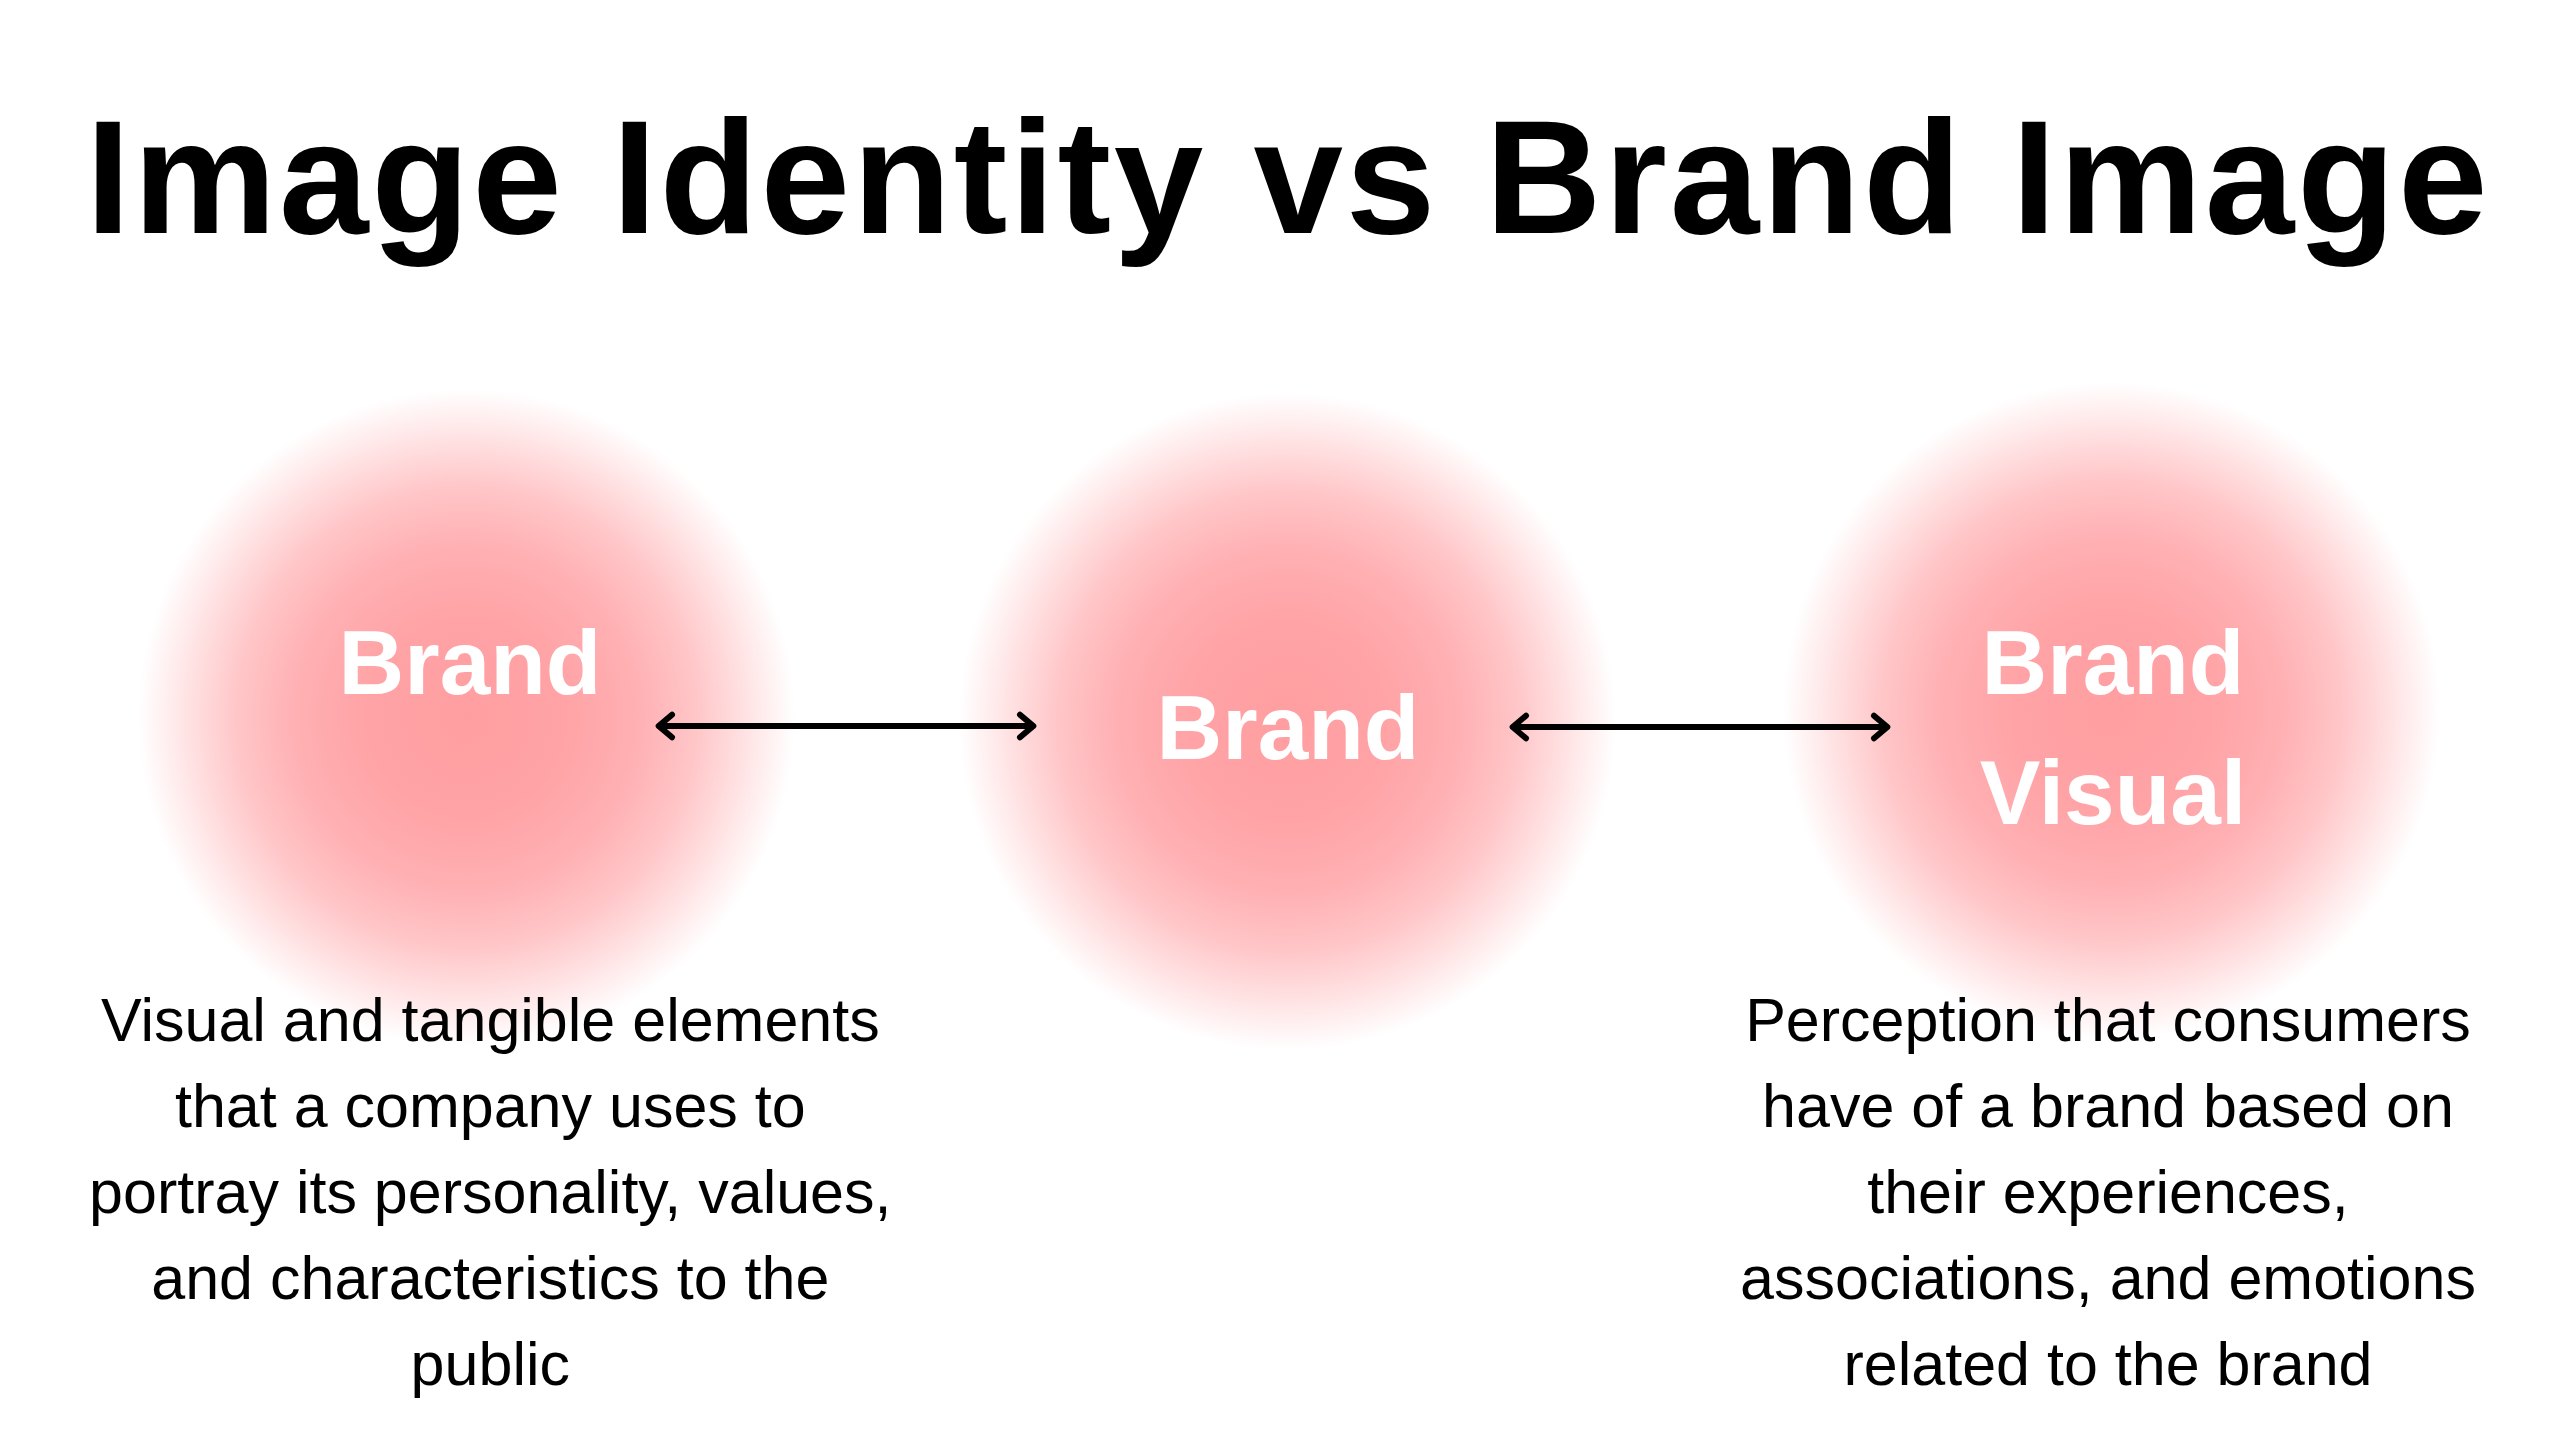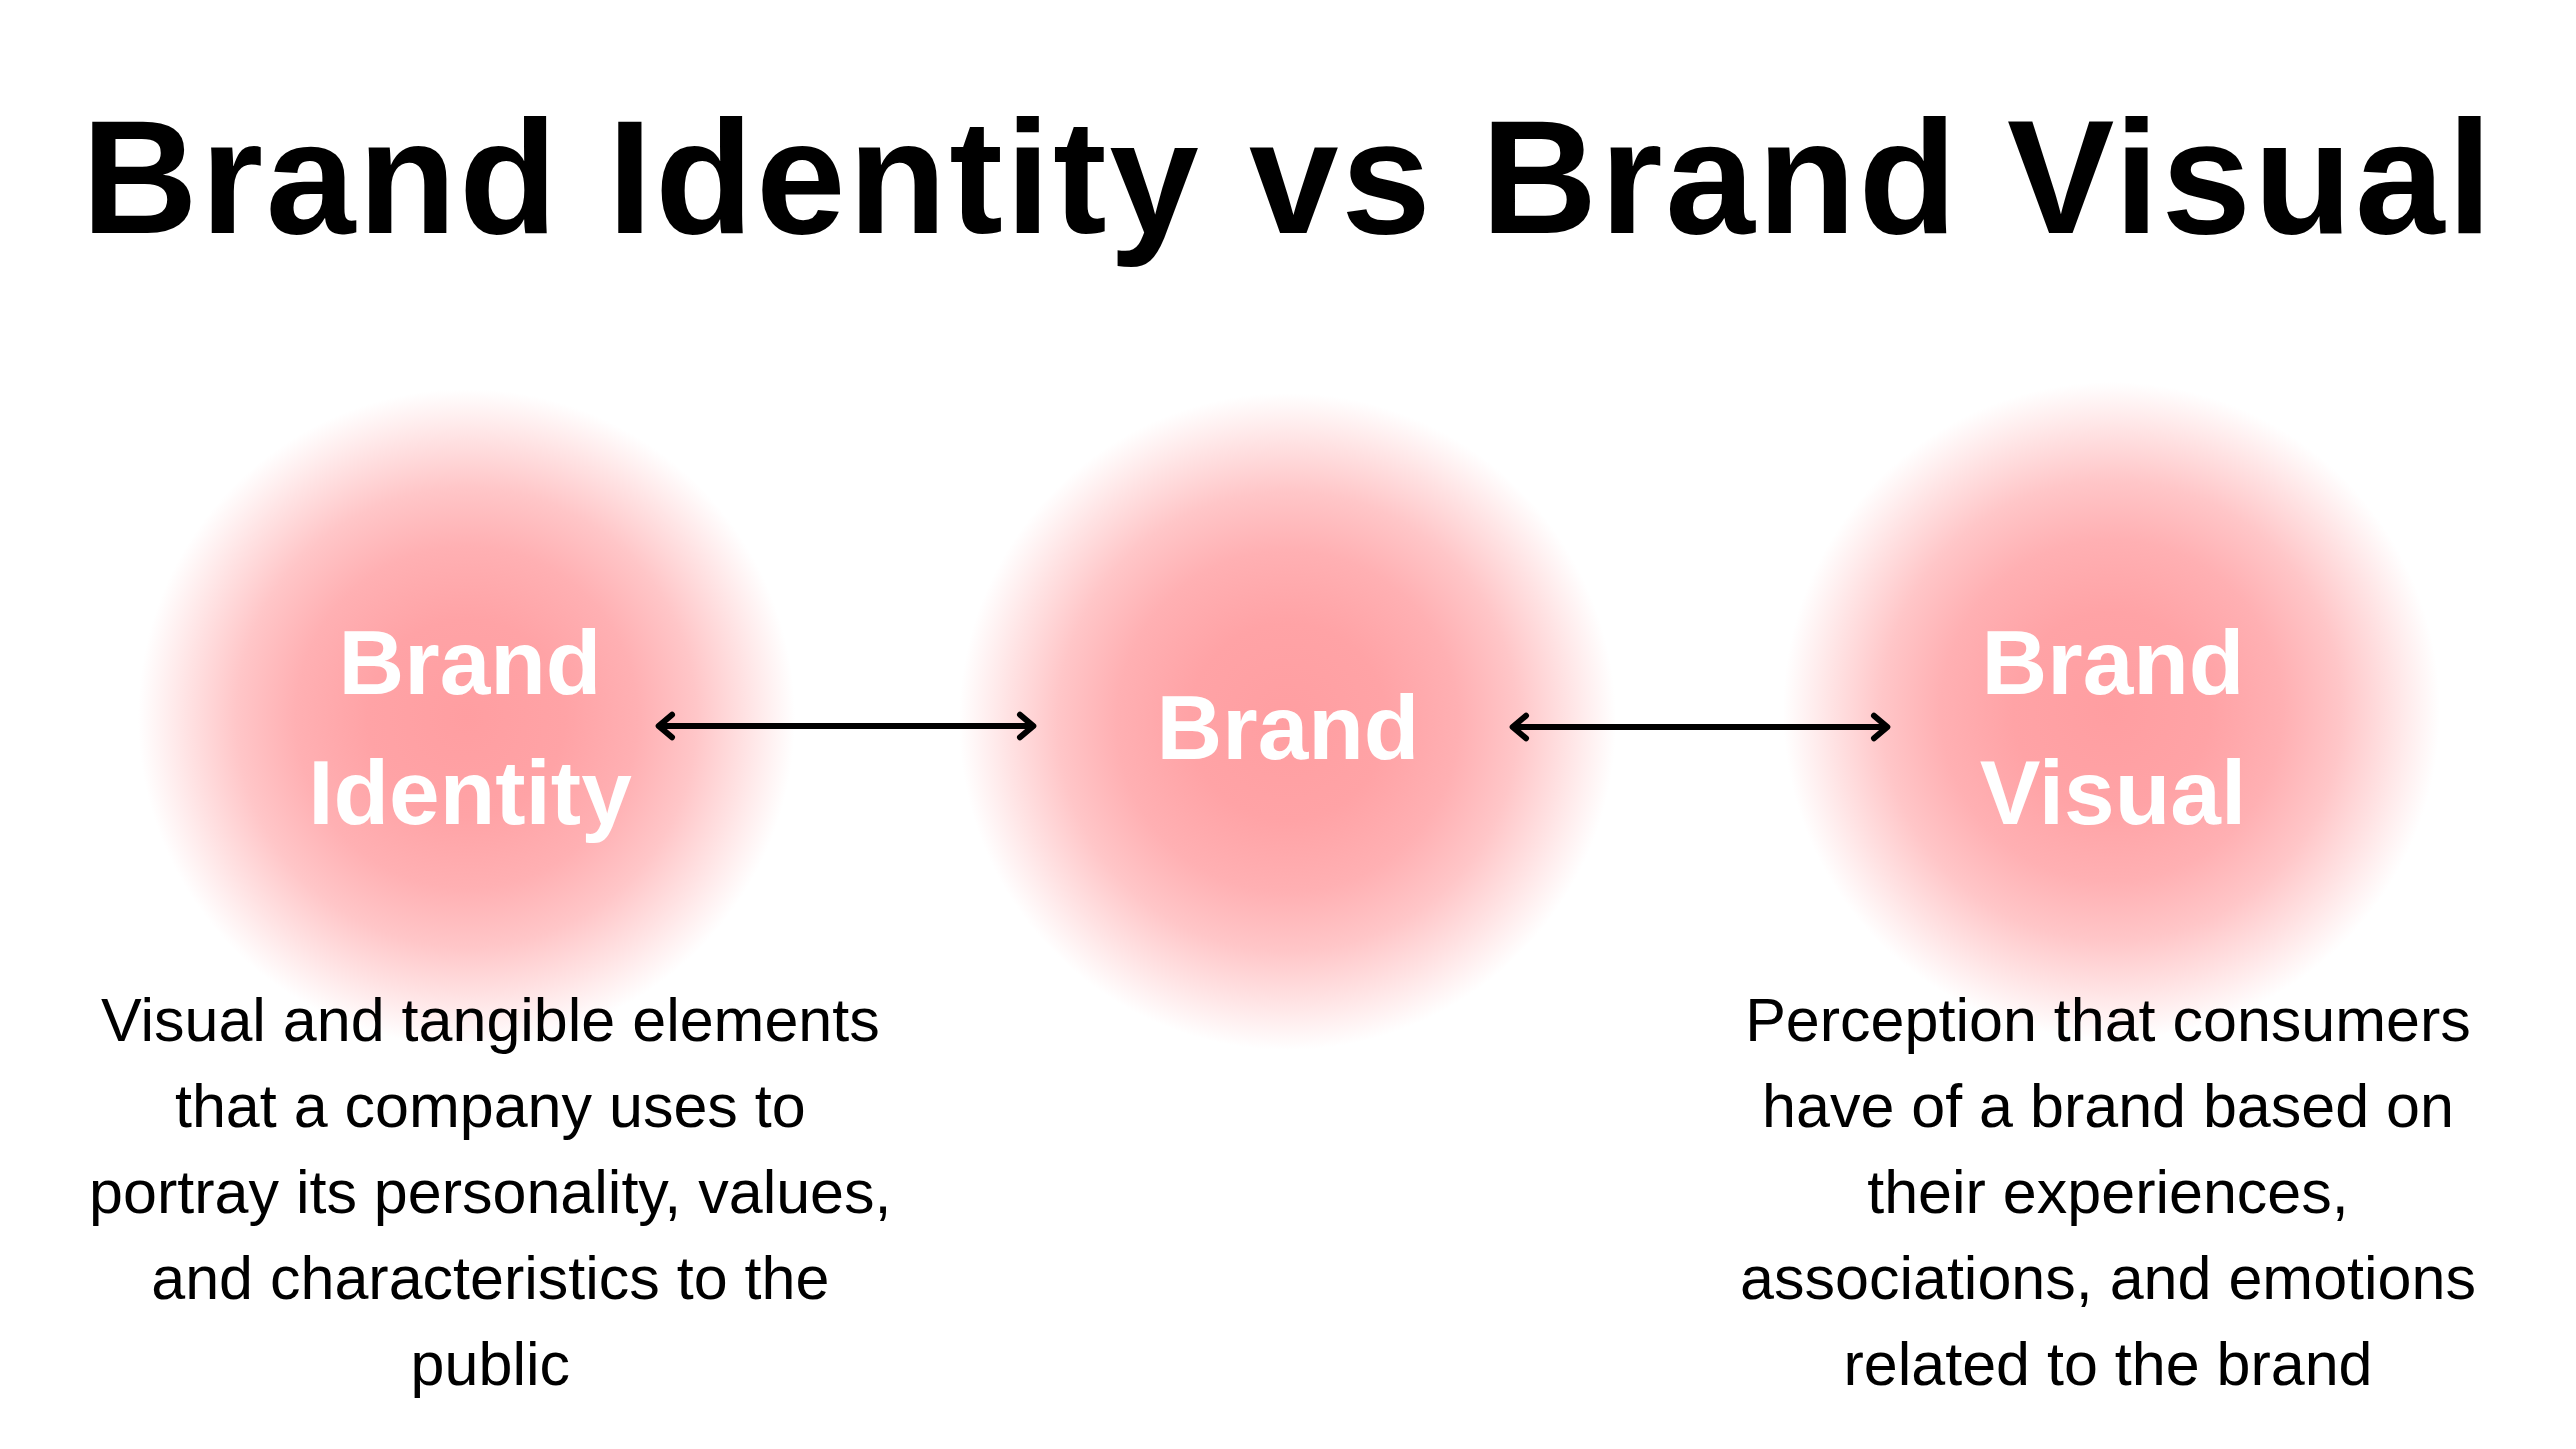--- a/index.html
+++ b/index.html
@@ -78,29 +78,28 @@
     line-height: 86px;
     white-space: nowrap;
   }
   .desc span { display: block; }
   .desc.left  { left: -12.7px;  top: 977px; }
   .desc.right { left: 1605px; top: 977px; }
 </style>
 </head>
 <body>
 
-<h1 class="title">Brand Identity vs Brand Visual</h1>
+<h1 class="title">Image Identity vs Brand Image</h1>
 
 <div class="circle left"></div>
 <div class="circle middle"></div>
 <div class="circle right"></div>
 
 <div class="node-label left">
   <span>Brand</span>
-  <span>Identity</span>
 </div>
 
 <div class="node-label middle">
   <span>Brand</span>
 </div>
 
 <div class="node-label right">
   <span>Brand</span>
   <span>Visual</span>
 </div>

